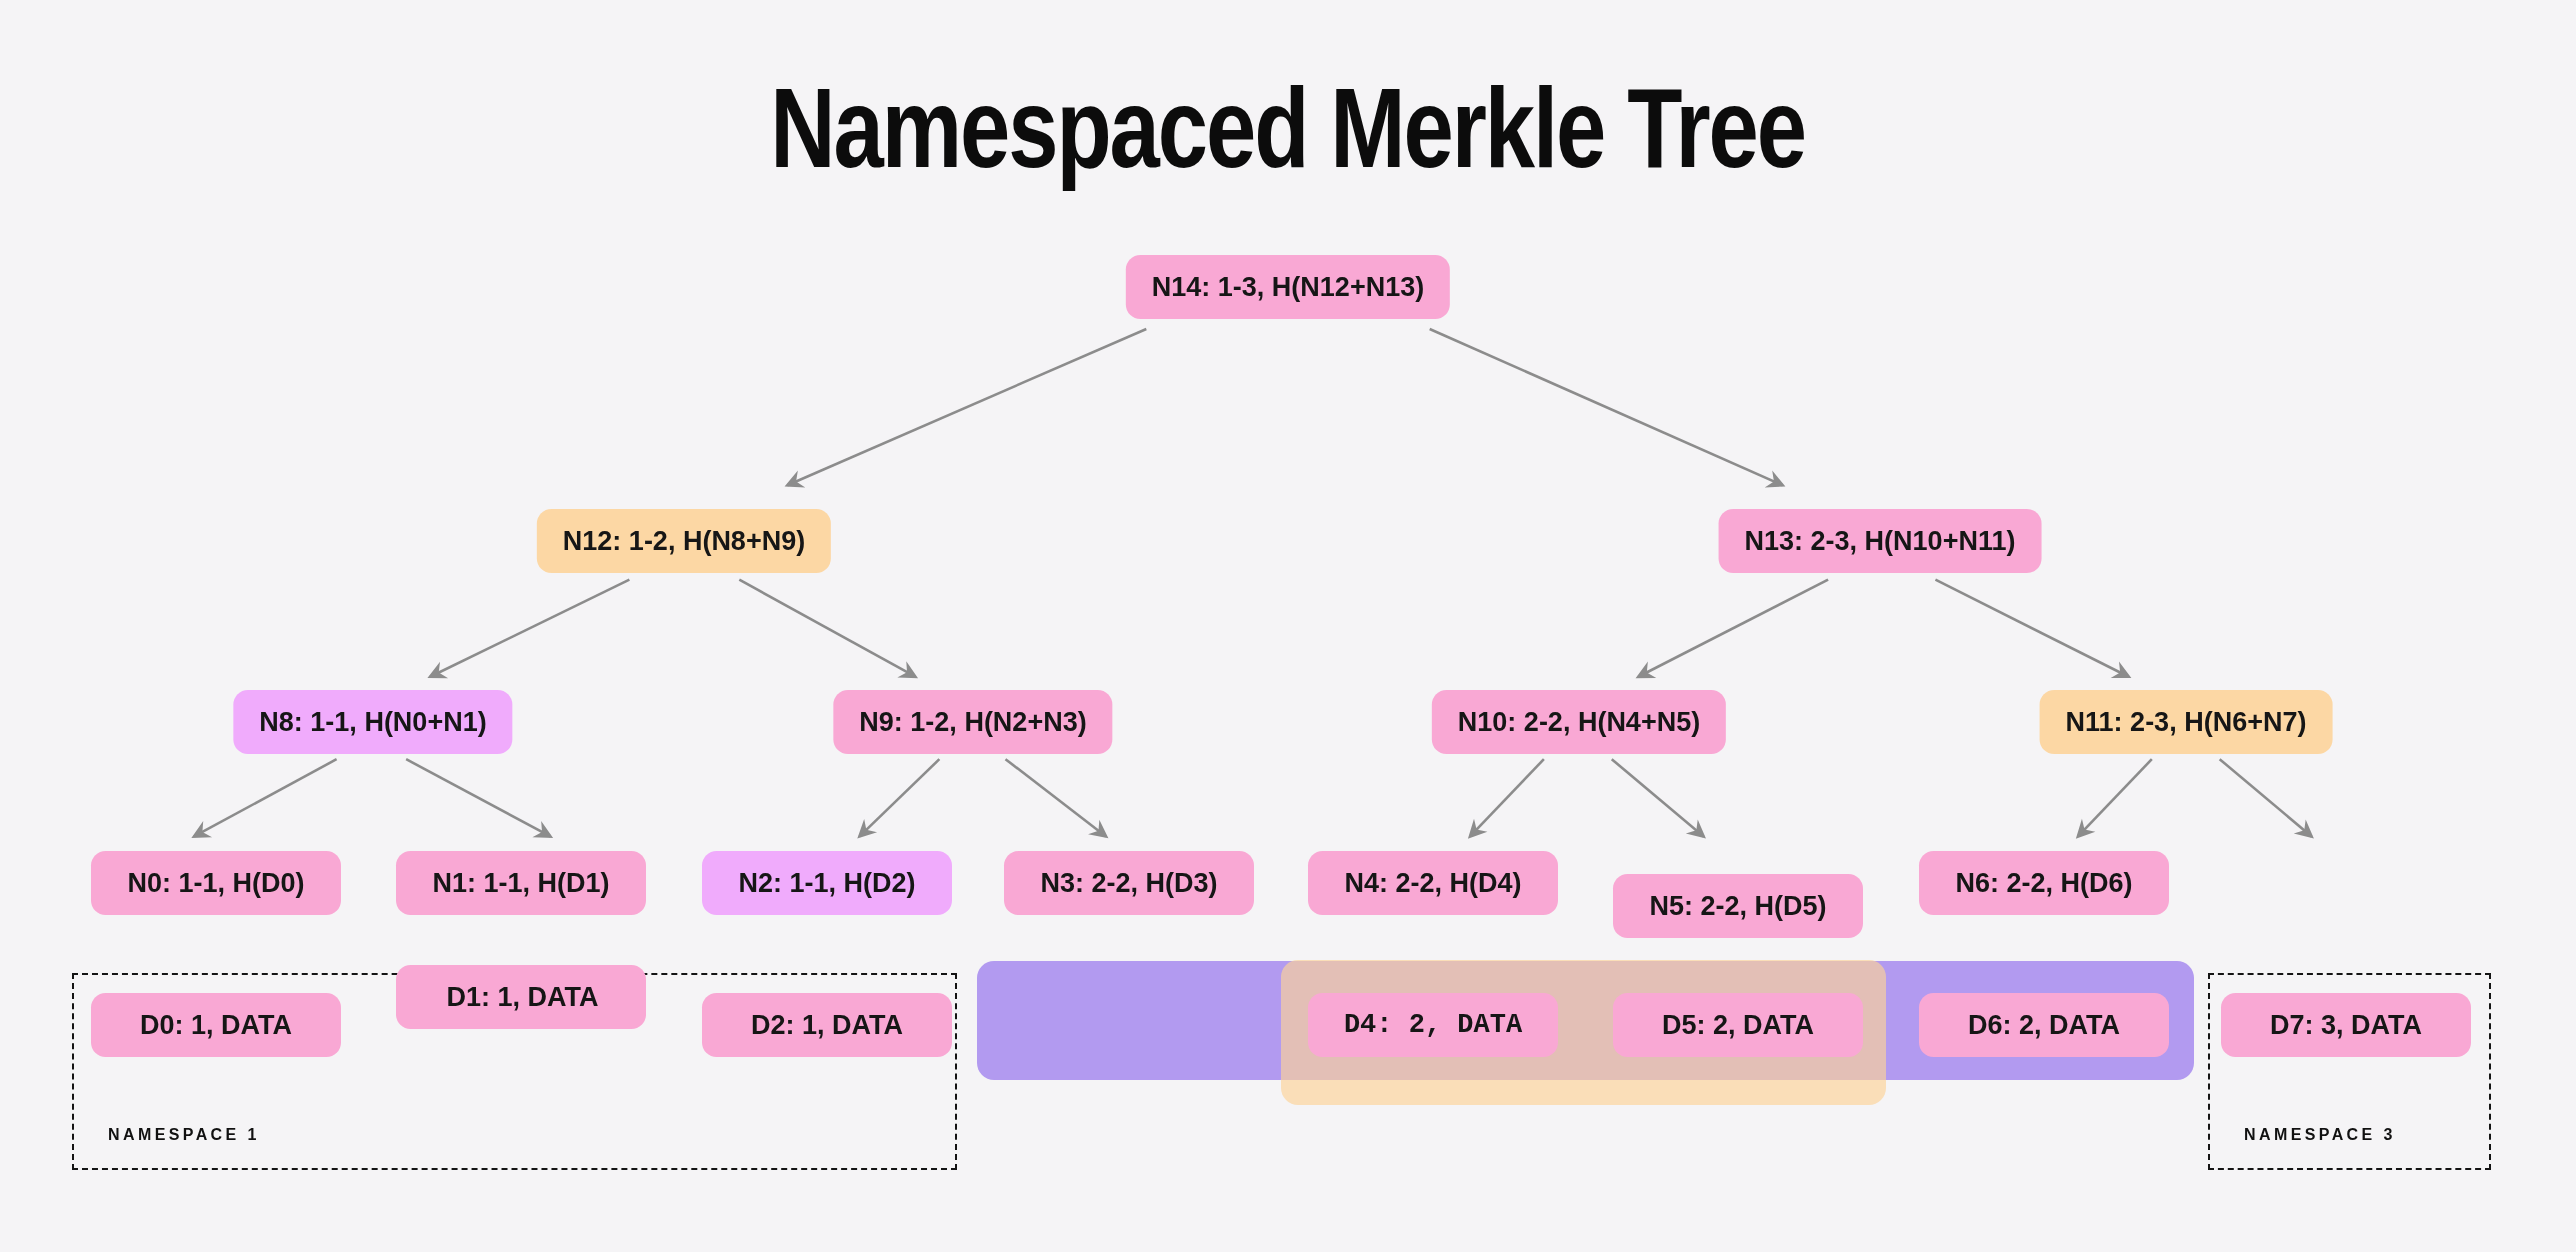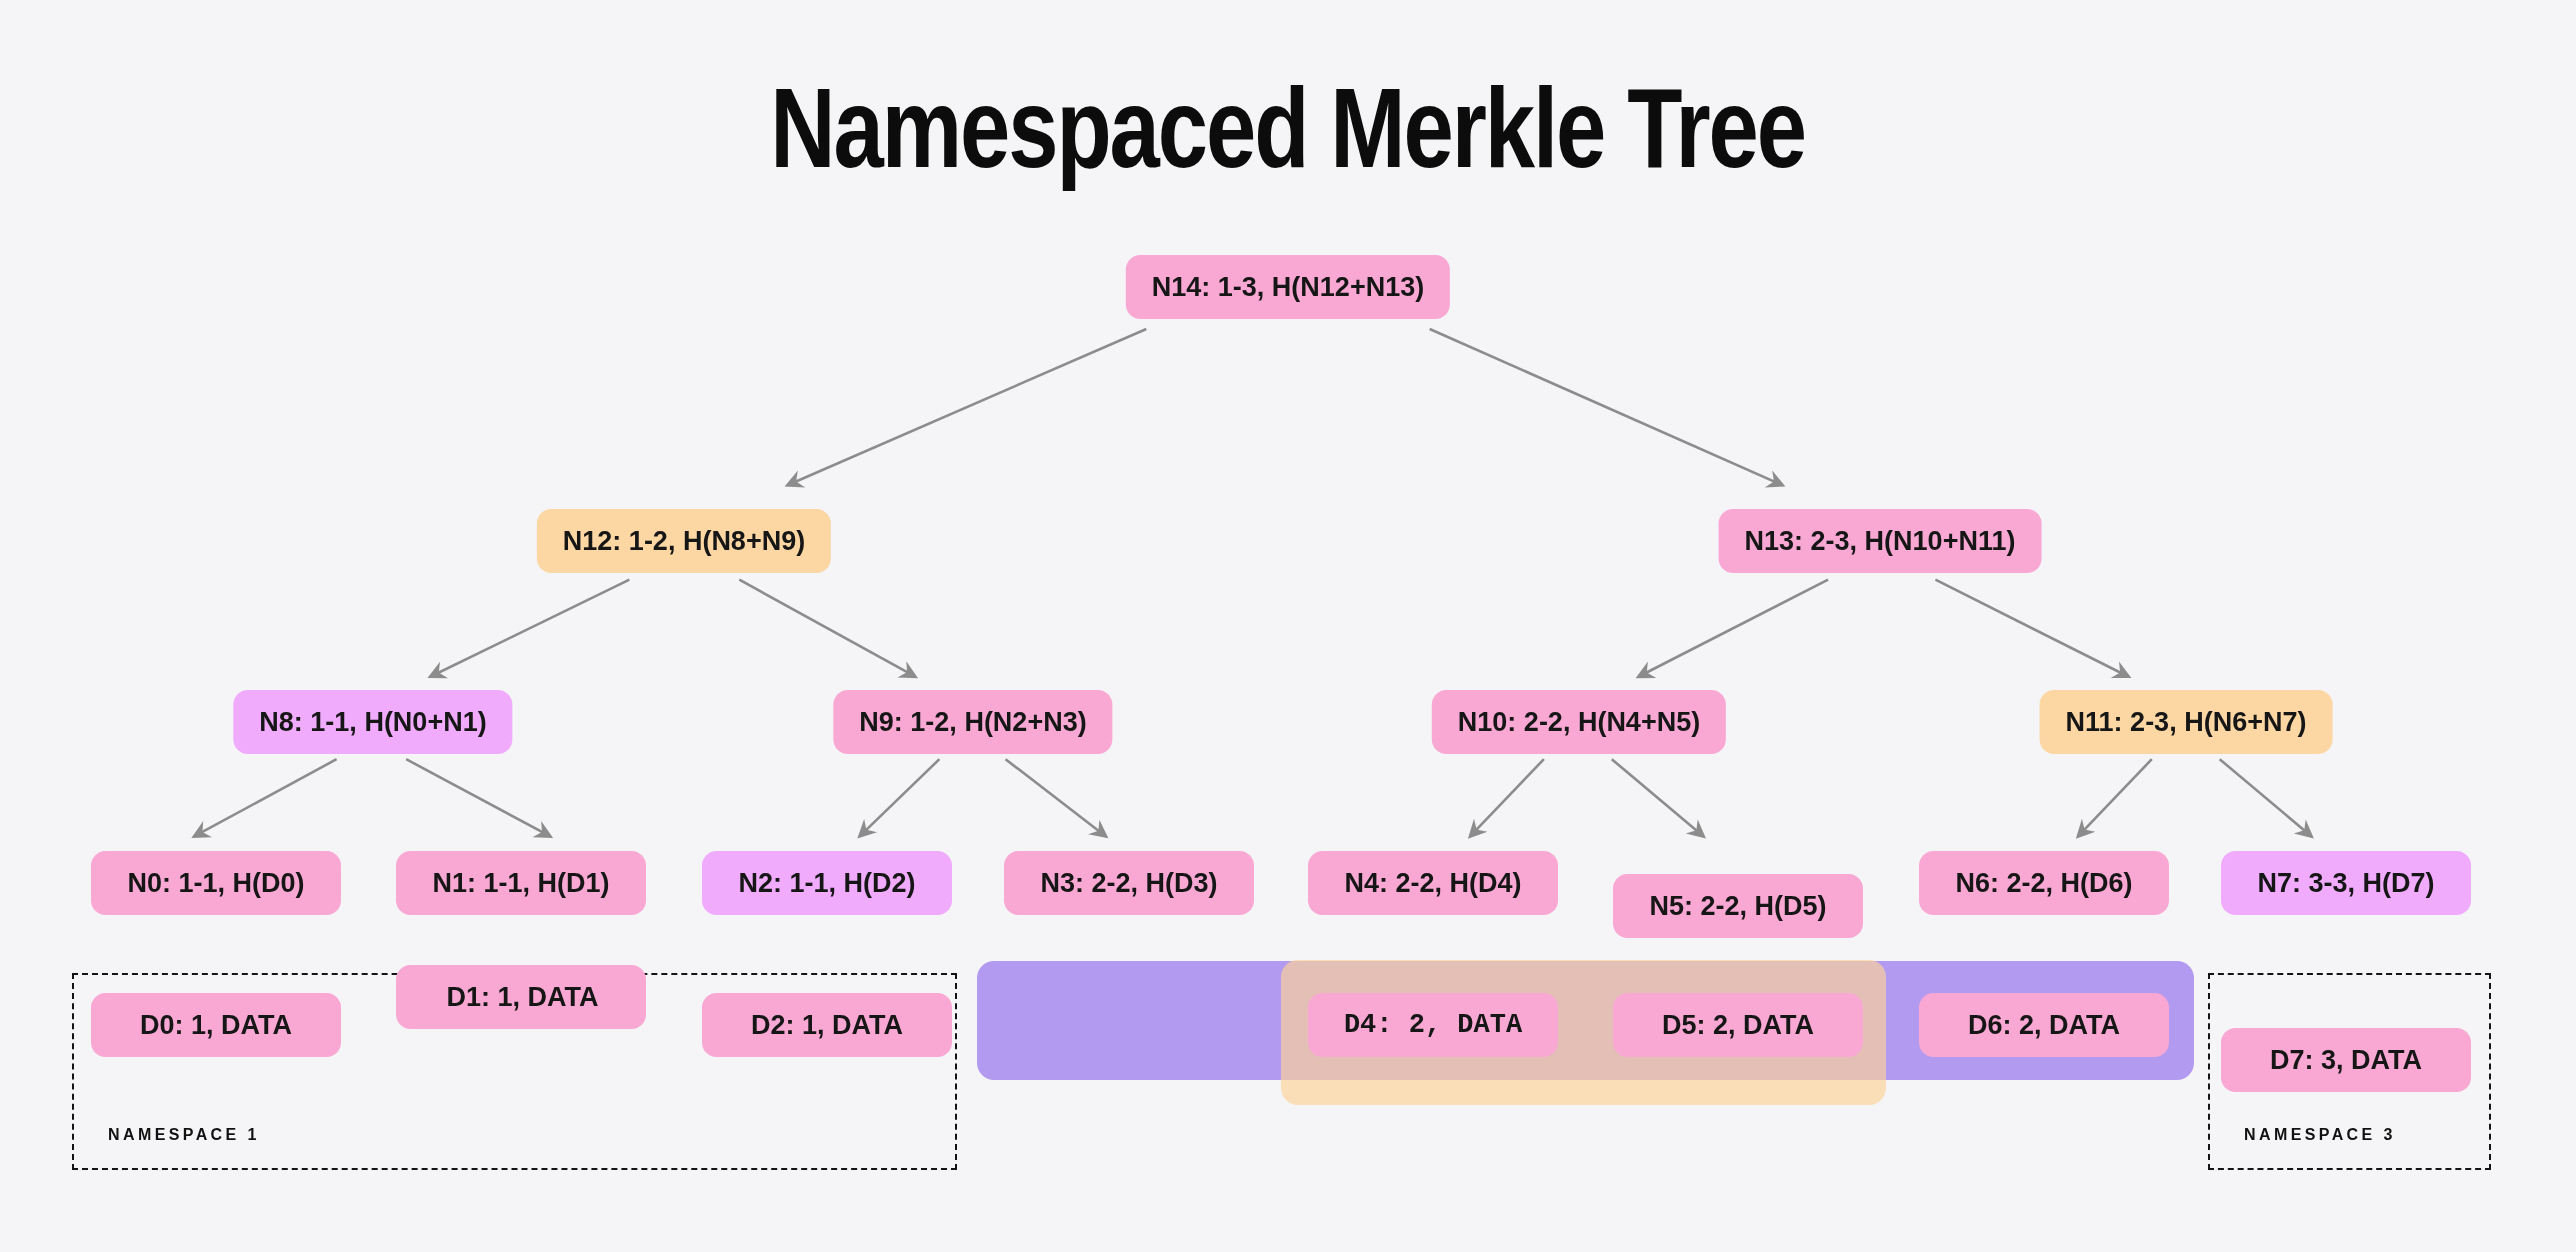--- a/index.html
+++ b/index.html
@@ -105,24 +105,23 @@
   <div class="node lavender" style="left:1579px; top:722px;">N10: 2-2, H(N4+N5)</div>
   <div class="node orangebg" style="left:2186px; top:722px;">N11: 2-3, H(N6+N7)</div>
 
   <div class="node lavender dnode" style="left:216px;  top:883px;">N0: 1-1, H(D0)</div>
   <div class="node lavender dnode" style="left:521px;  top:883px;">N1: 1-1, H(D1)</div>
   <div class="node purple dnode" style="left:827px;  top:883px;">N2: 1-1, H(D2)</div>
   <div class="node lavender dnode" style="left:1129px; top:883px;">N3: 2-2, H(D3)</div>
   <div class="node lavender dnode" style="left:1433px; top:883px;">N4: 2-2, H(D4)</div>
   <div class="node lavender dnode" style="left:1738px; top:906px;">N5: 2-2, H(D5)</div>
   <div class="node lavender dnode" style="left:2044px; top:883px;">N6: 2-2, H(D6)</div>
-  <div class="node purple dnode" style="left:2346px; top:883px;">N7: 3-3, H(D7)</div>
 
   <div class="node lavender dnode" style="left:216px;  top:1025px;">D0: 1, DATA</div>
   <div class="node lavender dnode" style="left:521px;  top:997px;padding-left:20px;">D1: 1, DATA</div>
   <div class="node lavender dnode" style="left:827px;  top:1025px;">D2: 1, DATA</div>
   <div class="node lavender dnode" style="left:1433px; top:1025px;font-family:Liberation Mono, monospace;">D4: 2, DATA</div>
   <div class="node lavender dnode" style="left:1738px; top:1025px;">D5: 2, DATA</div>
   <div class="node lavender dnode" style="left:2044px; top:1025px;">D6: 2, DATA</div>
-  <div class="node lavender dnode" style="left:2346px; top:1060px;">D7: 3, DATA</div>
+  <div class="node lavender dnode" style="left:2346px; top:1025px;">D7: 3, DATA</div>
 
 </div>
 
 
 </body></html>

